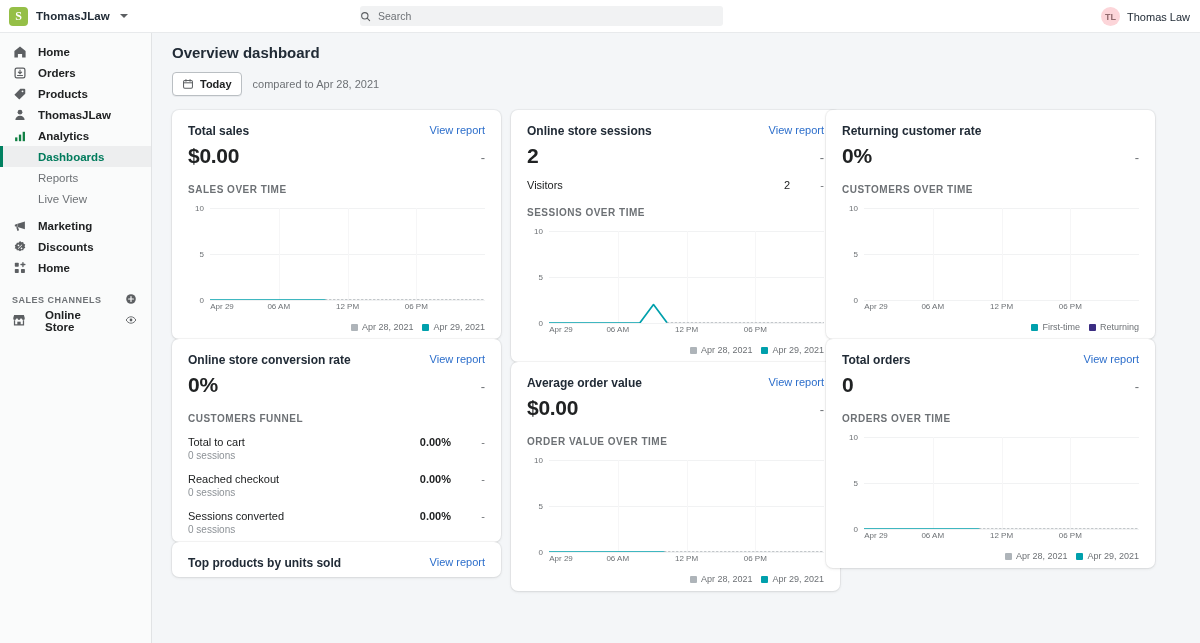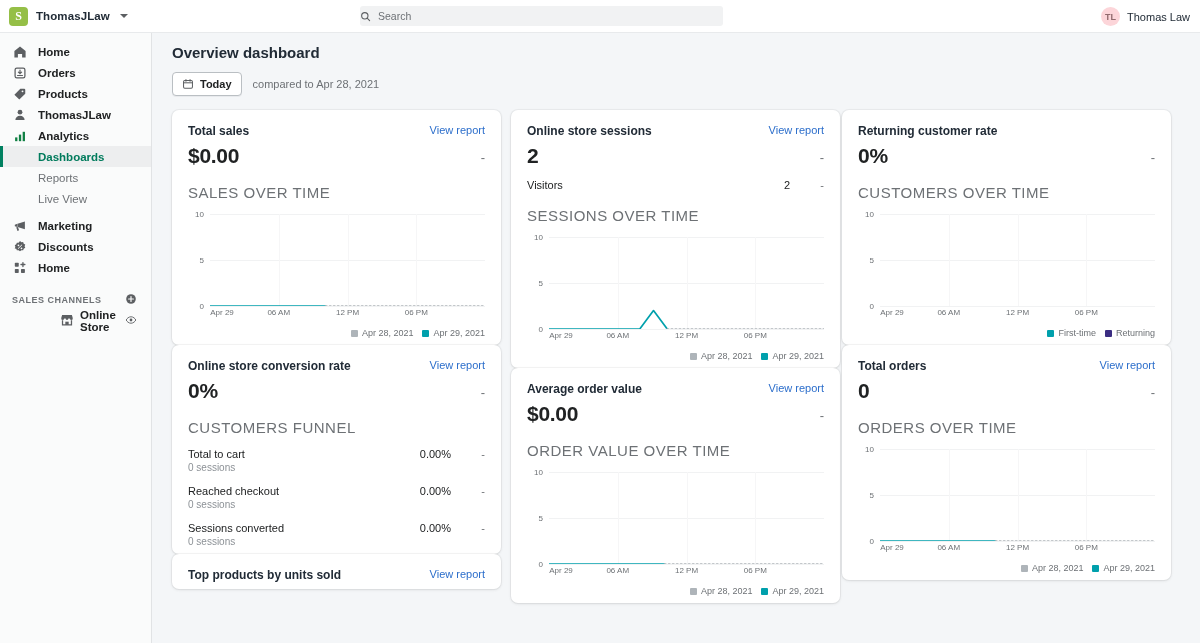--- a/index.html
+++ b/index.html
@@ -75,24 +75,23 @@
     content: ""; position: absolute; left: 0; top: 0;
     width: 3px; height: 21px; background: #008060;
   }
   .section-head {
     margin-top: 12px; height: 20px;
     display: flex; align-items: center; justify-content: space-between;
     padding: 0 14px 0 12px;
     font-size: 9px; font-weight: bold; letter-spacing: .5px; color: #6d7175;
   }
   .channel-item {
-    height: 21px; display: flex; align-items: center; gap: 6px;
+    height: 21px; display: flex; align-items: center; gap: 19px;
     padding: 0 14px 0 12px; font-size: 11.5px; font-weight: bold; color: #202223;
     cursor: pointer;
-    margin-left: 48px;
   }
   .channel-item .label { flex: 1; }
 
   
   .main {
     position: absolute; top: 33px; left: 152px;
     width: 1048px; height: 610px;
     overflow: hidden;
   }
   .page-title { font-size: 15px; font-weight: bold; color: #212b36; padding: 11px 0 0 20px; }
@@ -106,35 +105,35 @@
   .compare-text { font-size: 11px; color: #6d7175; }
 
   .grid {
     position: relative;
     margin: 14px 0 0 20px;
     width: 1016px;
   }
   .col { position: absolute; top: 0; width: 329px; }
   .col.c1 { left: 0; }
   .col.c2 { left: 339px; }
-  .col.c3 { left: 670px; }
+  .col.c3 { left: 654px; }
 
   .card {
     background: #fff; border-radius: 7px;
     box-shadow: 0 0 0 1px rgba(63,63,68,.05), 0 1px 3px rgba(63,63,68,.12);
     padding: 14px 16px 7px 16px;
   }
   .card-head { display: flex; align-items: flex-start; justify-content: space-between; }
   .card-title { font-size: 12px; font-weight: bold; color: #212b36; }
   .view-report { font-size: 11px; color: #2c6ecb; cursor: pointer; }
   .value-row { display: flex; align-items: flex-end; justify-content: space-between; margin-top: 6px; }
   .big-value { font-size: 21px; font-weight: bold; color: #202223; letter-spacing: -.3px; }
   .delta { font-size: 13px; color: #6d7175; line-height: 20px; }
   .sub-label {
-    font-size: 15px; font-weight: normal; letter-spacing: .5px;
+    font-size: 10px; font-weight: bold; letter-spacing: .5px;
     color: #6d7175; margin-top: 16px;
   }
 
   
   .chart { position: relative; margin-top: 13px; height: 105px; }
   .chart .ylab {
     position: absolute; left: 0; font-size: 8px; color: #6d7175;
     transform: translateY(-50%); width: 16px; text-align: right;
   }
   .plot {
@@ -159,21 +158,21 @@
     display: flex; align-items: center; margin-top: 11px;
     font-size: 11px; color: #202223;
   }
   .visitors-row .vname { flex: 1; }
   .visitors-row .vval { width: 40px; text-align: right; }
   .visitors-row .vdelta { width: 34px; text-align: right; color: #6d7175; }
 
   .funnel-row { display: flex; align-items: flex-start; margin-top: 12px; }
   .funnel-row .fname { flex: 1; font-size: 11px; color: #202223; }
   .funnel-row .fsess { font-size: 10px; color: #8c9196; margin-top: 2px; }
-  .funnel-row .fpct { width: 60px; text-align: right; font-size: 11px; color: #202223; }
+  .funnel-row .fpct { width: 60px; text-align: right; font-size: 11px; color: #202223; font-weight: bold; }
   .funnel-row .fdelta { width: 34px; text-align: right; font-size: 11px; color: #6d7175; }
 
   .empty-msg {
     text-align: center; font-size: 11px; color: #6d7175;
     margin-top: 22px;
   }
 </style>
 </head>
 <body>
 

